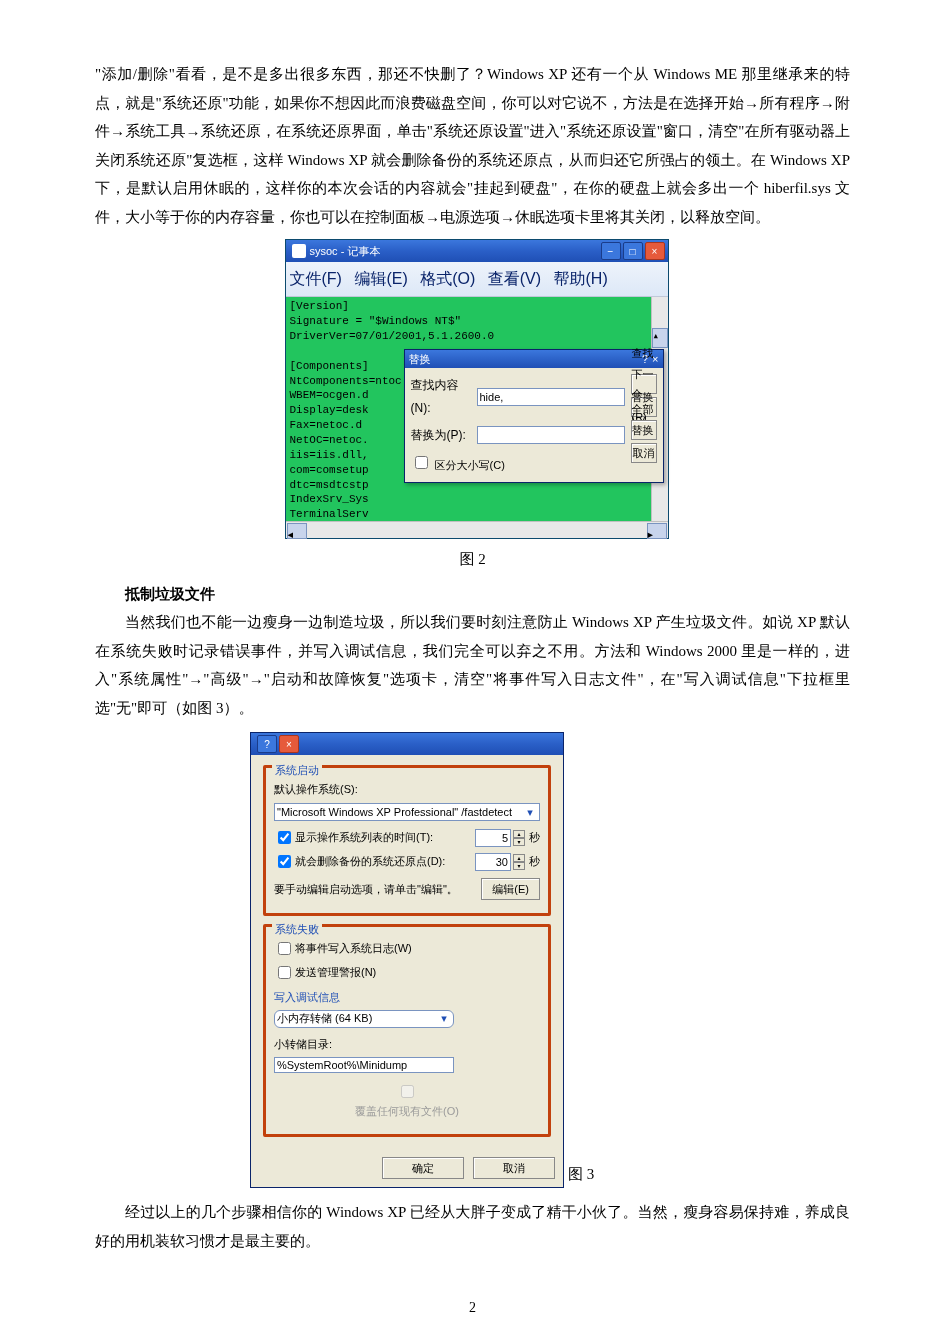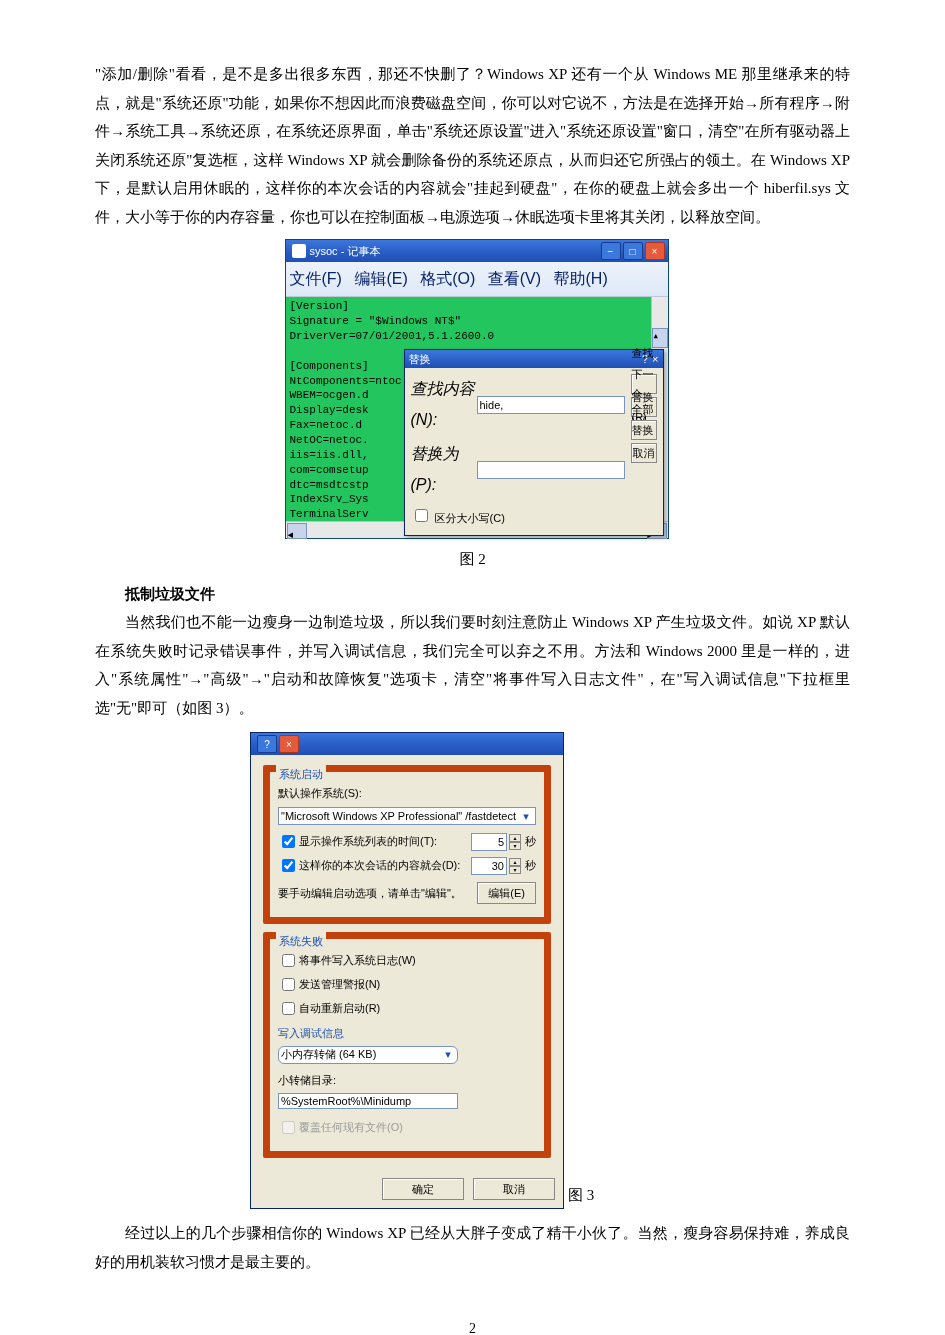--- a/index.html
+++ b/index.html
@@ -96,21 +96,21 @@
     box-shadow:2px 2px 4px rgba(0,0,0,0.3);
   }
   .replace-title {
     background: linear-gradient(to bottom, #3b77dd, #1f4fb5);
     color:#fff; height:18px; display:flex; align-items:center; padding:0 4px;
   }
   .replace-title-text { flex:1; }
   .rd-body { padding:6px; display:flex; }
   .rd-left { flex:1; }
   .rd-row { display:flex; align-items:center; margin-bottom:4px; }
-  .rd-label { width:66px; font-size:16px;font-style:italic; }
+  .rd-label { width:66px; font-size:12px; }
   .rd-input {
     flex:1; height:16px; border:1px solid #7a94c0; background:#fff; font-size:11px;
     padding:0 2px; font-family:inherit;
   }
   .rd-check { font-size:11px; margin-top:6px; }
   .rd-right { width:78px; display:flex; flex-direction:column; gap:3px; margin-left:6px; }
   .rd-btn {
     height:18px; background:#ece9d8; border:1px solid #888;
     font-size:11px; display:flex; align-items:center; justify-content:center;
     box-shadow: inset 1px 1px 0 #fff;
@@ -122,21 +122,21 @@
     margin: 10px 0 0 155px;
     display:flex; align-items:flex-end;
   }
   .fig3-label { margin-left:4px; font-family:"SimSun",serif; font-size:15px; }
   .prop-dialog {
     width:312px; background:#ece9d8; border:1px solid #0a246a;
     font-family:"Tahoma","SimSun",sans-serif; font-size:11px;
   }
   .prop-body { padding:10px 12px 8px 12px; }
   .group {
-    border:7px solid #c2410c; border-radius:2px; padding:8px 8px 10px 8px;
+    border:3px solid #c2410c; border-radius:2px; padding:8px 8px 10px 8px;
     margin-bottom:8px; position:relative;
   }
   .group-label {
     position:absolute; top:-8px; left:6px; background:#ece9d8; padding:0 3px;
     color:#1f4fb5; font-size:11px;
   }
   .prop-row { display:flex; align-items:center; margin:3px 0; font-size:11px; }
   .prop-row label { flex:1; }
   .dd {
     height:18px; border:1px solid #7a94c0; background:#fff; font-size:11px;
@@ -278,21 +278,21 @@
           <label>显示操作系统列表的时间(T):</label>
           <input class="spin" value="5" style="">
           <div class="spin-btns">
               <div>▴</div>
               <div>▾</div>
             </div>
           <span style="margin-left:4px;">秒</span>
         </div>
         <div class="prop-row">
           <input type="checkbox" checked="" class="cb" style="">
-          <label>这样你的本次会话的内容就会(D):</label>
+          <label>就会删除备份的系统还原点(D):</label>
           <input class="spin" value="30" style="">
           <div class="spin-btns">
               <div>▴</div>
               <div>▾</div>
             </div>
           <span style="margin-left:4px;">秒</span>
         </div>
         <div class="prop-row" style="margin-top:6px;">
           <label>要手动编辑启动选项，请单击"编辑"。</label>
           <div class="prop-btn">编辑(E)</div>
@@ -302,32 +302,28 @@
       <div class="group">
         <div class="group-label">系统失败</div>
         <div class="prop-row">
           <input type="checkbox" class="cb" style="">
           <span>将事件写入系统日志(W)</span>
         </div>
         <div class="prop-row">
           <input type="checkbox" class="cb" style="">
           <span>发送管理警报(N)</span>
         </div>
-        <div class="prop-row">
-          <input type="checkbox" class="cb" style="">
-          <span>自动重新启动(R)</span>
-        </div>
         <div class="inner-label">写入调试信息</div>
         <div class="dd" style="width:180px;border-radius:6px;">
           <span style="flex:1">小内存转储 (64 KB)</span>
           <span class="dd-arrow">▾</span>
         </div>
         <div style="font-size:11px;margin-top:6px;">小转储目录:</div>
         <input class="txtfield" style="width: 180px;" value="%SystemRoot%\Minidump">
-        <div class="prop-row disabled" style="margin-top:6px;">
+        <div class="prop-row disabled" style="margin-top:6px;flex-direction:column;">
           <input type="checkbox" class="cb" disabled="" style="">
           <span>覆盖任何现有文件(O)</span>
         </div>
       </div>
     </div>
     <div class="prop-footer">
       <div class="prop-btn">确定</div>
       <div class="prop-btn">取消</div>
     </div>
   </div>

